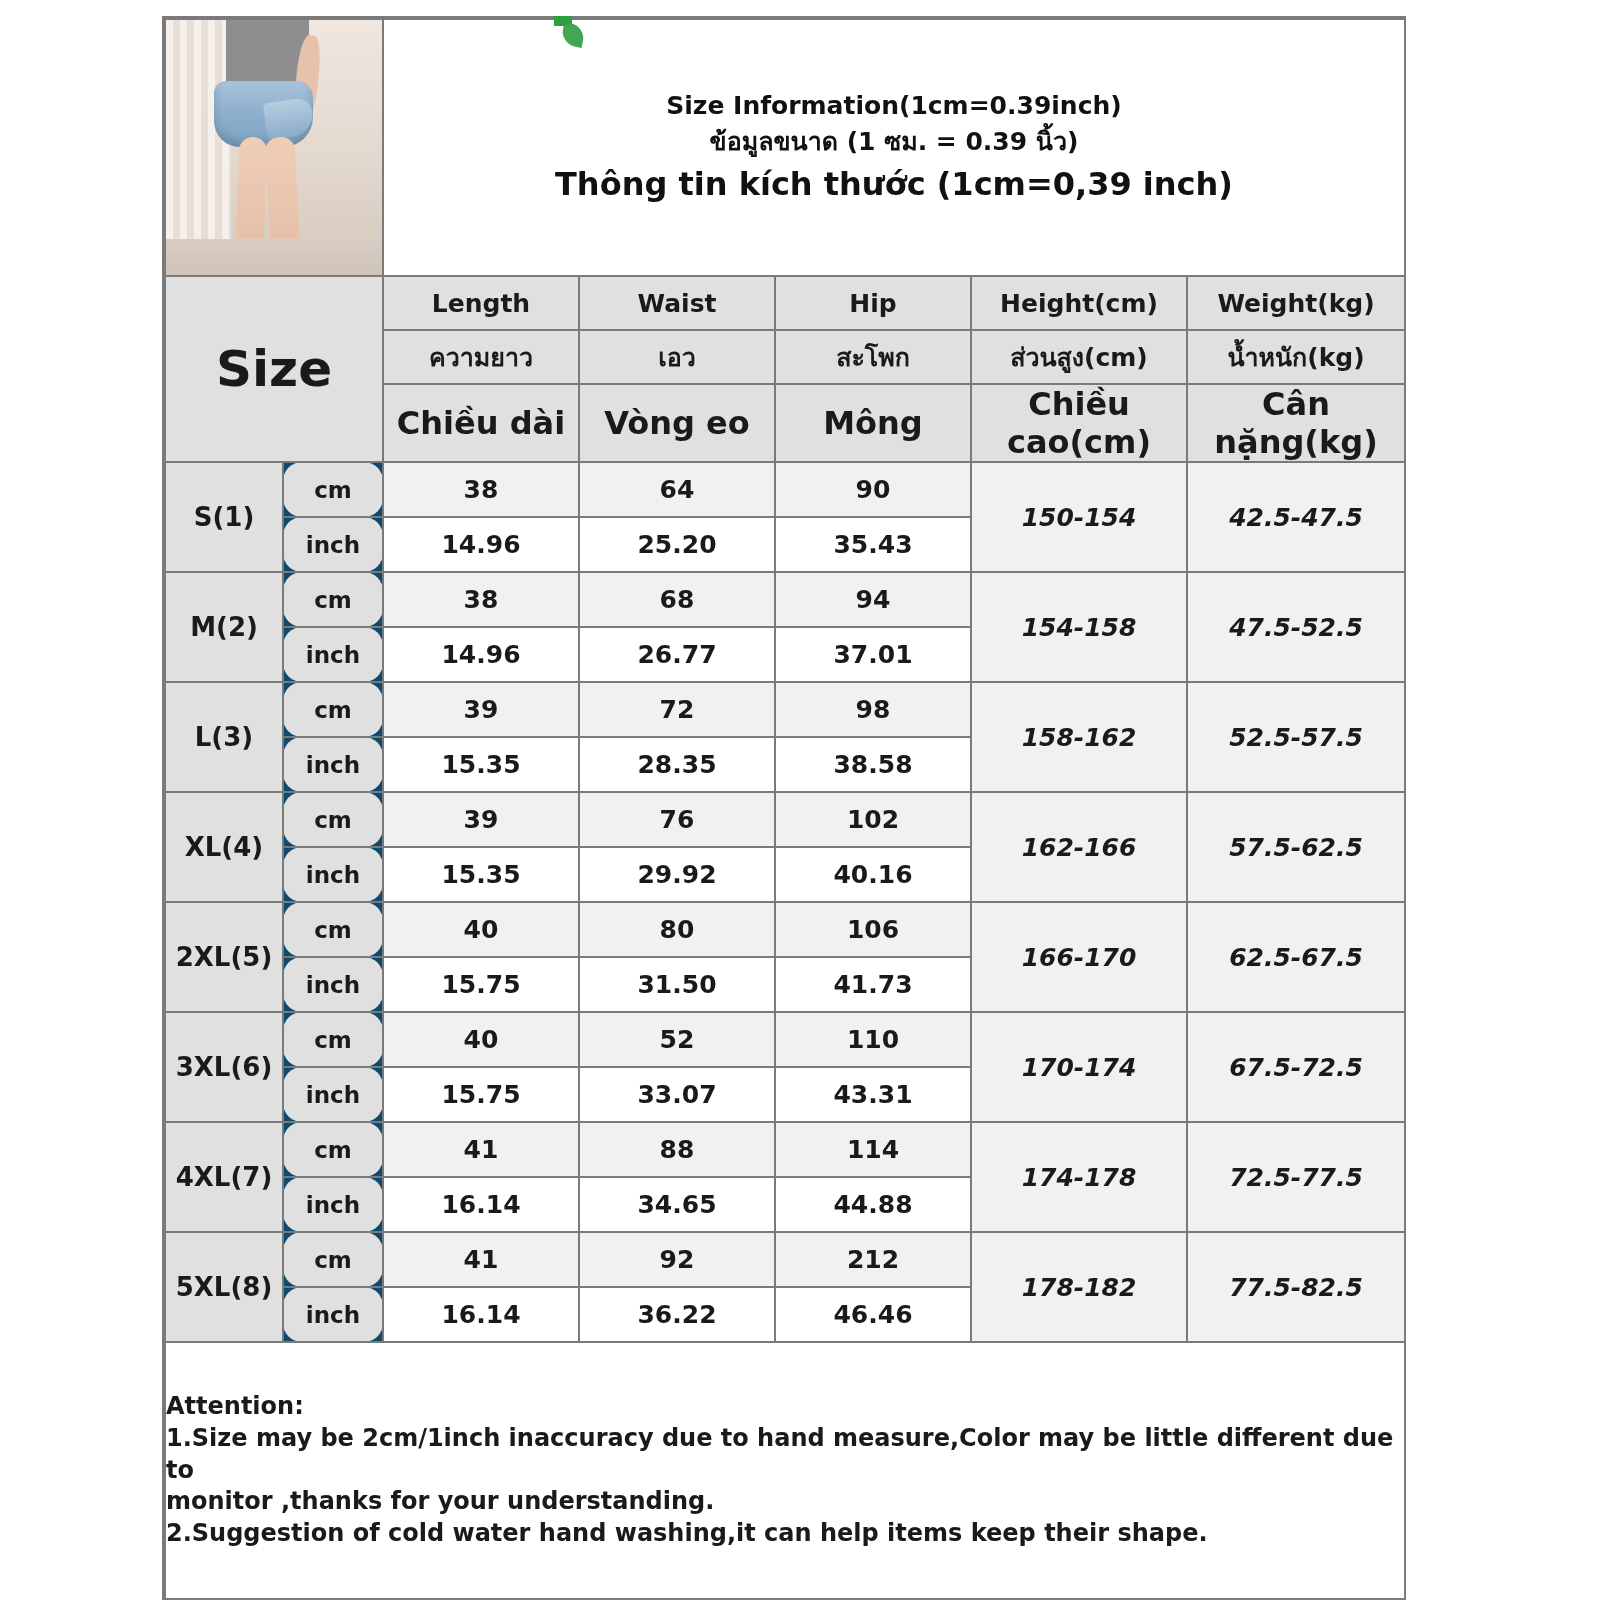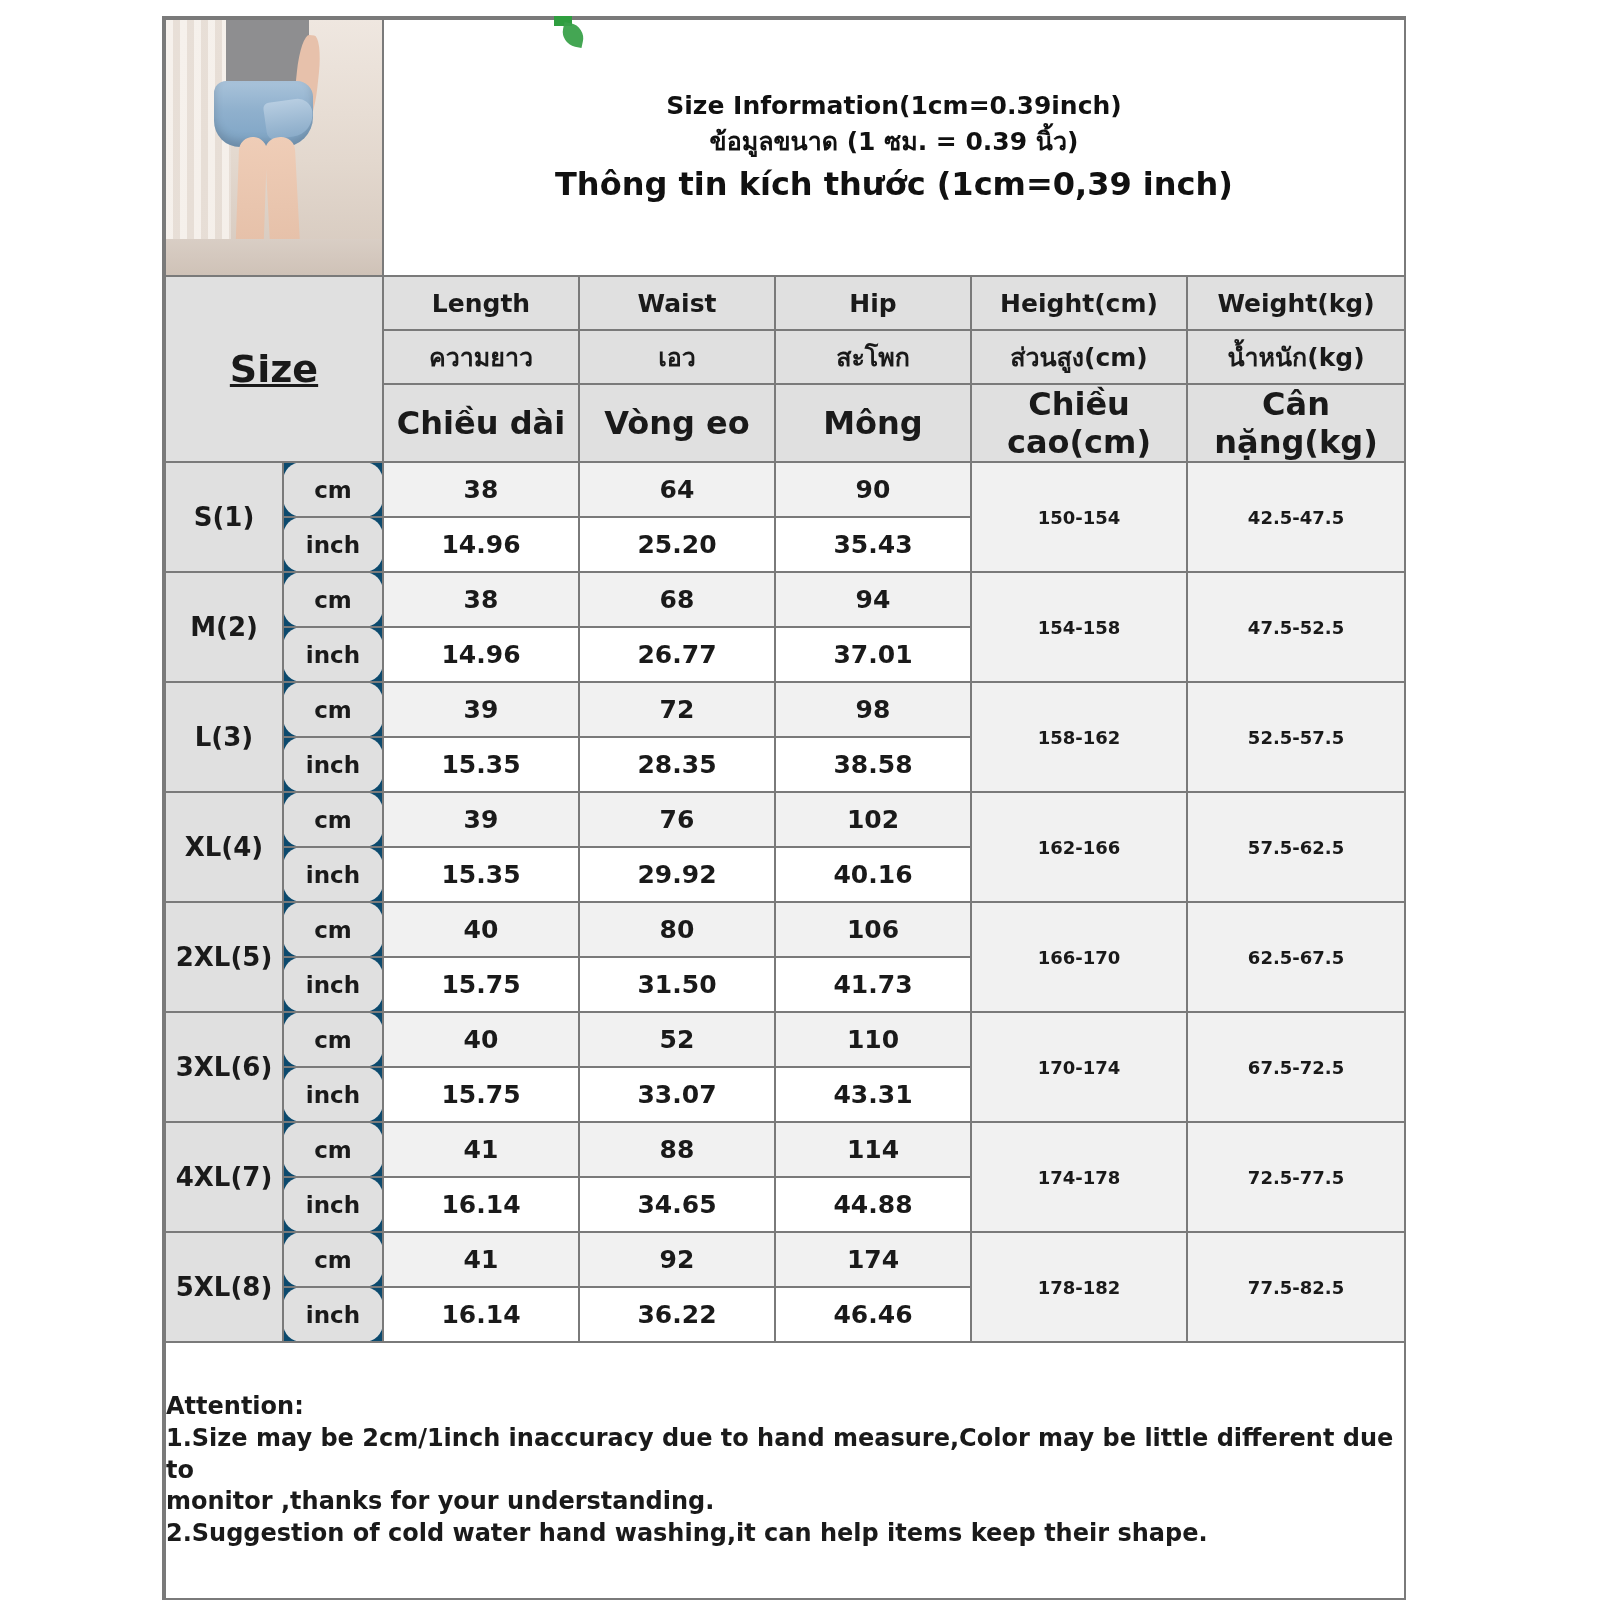--- a/index.html
+++ b/index.html
@@ -131,28 +131,27 @@
     font-weight: bold;
     color: #111;
     line-height: 1.45;
     text-align: center;
     white-space: nowrap;
   }
   .hdr-en { font-size: 25px; }
   .hdr-th { font-size: 25px; }
   .hdr-vi { font-size: 32px; }
   .size-word {
-    font-size: 38px;
+    font-size: 50px;
     font-weight: bold;
-    text-decoration: underline;
   }
   .unit-cell { font-size: 23px; border-radius: 19px; }
   .val-cell { font-size: 25px; font-weight: normal; }
   .sizename-cell { font-size: 26px; }
-  .range-cell { font-size: 18px; font-weight: normal; }
+  .range-cell { font-size: 25px; font-weight: normal; font-style: italic; }
   .attention-cell {
     text-align: left !important;
     padding: 6px 12px 10px 12px;
     background: #ffffff;
     font-weight: normal;
   }
   .attention-cell p {
     margin: 0;
     font-size: 24px;
     line-height: 1.32;
@@ -356,21 +355,21 @@
         <td class="cell-white val-cell">16.14</td>
         <td class="cell-white val-cell">34.65</td>
         <td class="cell-white val-cell">44.88</td>
       </tr>
 
       <tr>
         <td class="cell-gray sizename-cell" rowspan="2">5XL(8)</td>
         <td class="cell-gray unit-cell" style="height:53px;">cm</td>
         <td class="cell-light val-cell">41</td>
         <td class="cell-light val-cell">92</td>
-        <td class="cell-light val-cell">174</td>
+        <td class="cell-light val-cell">212</td>
         <td class="cell-light range-cell" rowspan="2">178-182</td>
         <td class="cell-light range-cell" rowspan="2">77.5-82.5</td>
       </tr>
       <tr>
         <td class="cell-gray unit-cell" style="height:53px;">inch</td>
         <td class="cell-white val-cell">16.14</td>
         <td class="cell-white val-cell">36.22</td>
         <td class="cell-white val-cell">46.46</td>
       </tr>
 

